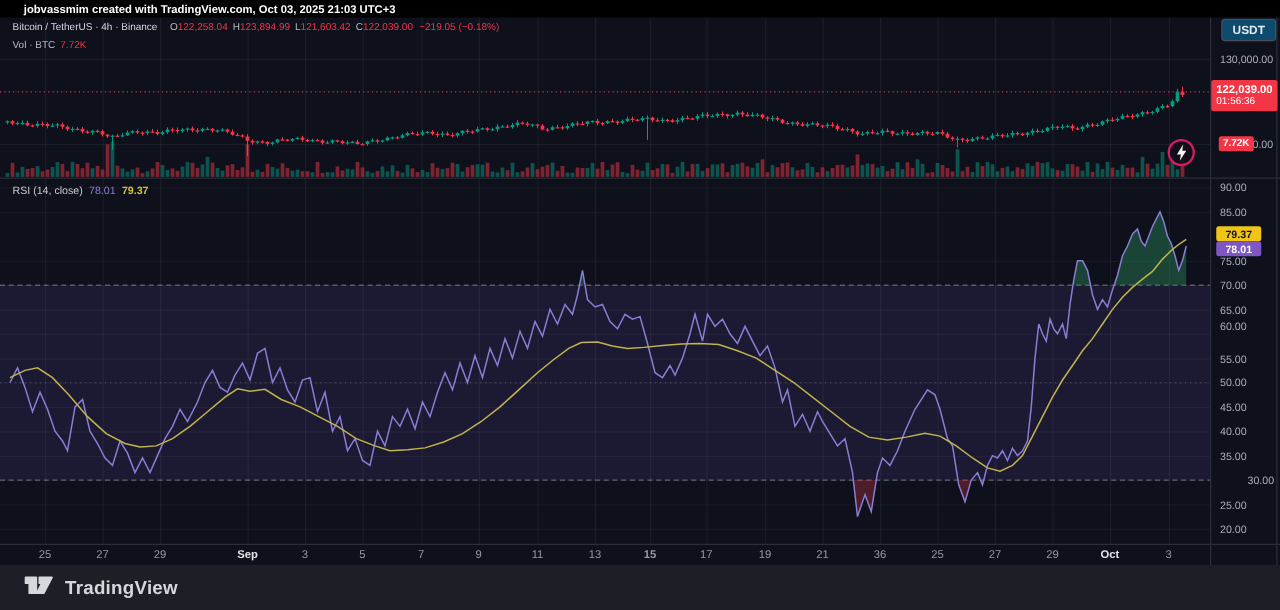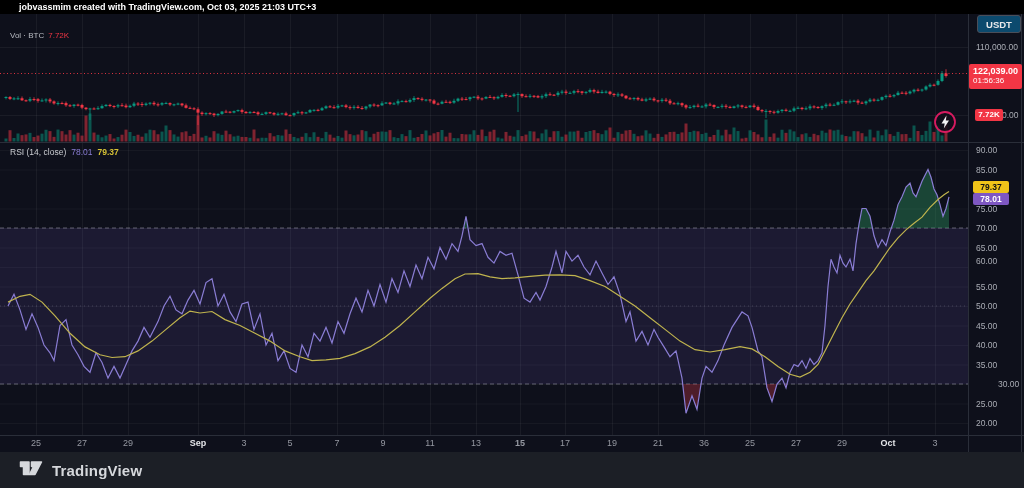--- a/index.html
+++ b/index.html
@@ -813,20 +813,23 @@
       <path d="M8,384 L8,306.0 L14,294.3 L20,309.9 L26,329.4 L32,313.8 L38,327.4 L44,345.0 L50,352.8 L54,360.6 L60,325.5 L66,319.6 L72,345.0 L78,354.8 L84,366.4 L90,372.3 L96,352.8 L102,362.5 L108,378.1 L114,366.4 L120,378.1 L126,364.5 L132,350.9 L138,341.1 L144,327.4 L150,337.2 L158,321.6 L164,306.0 L170,296.3 L176,309.9 L182,313.8 L188,300.1 L194,290.4 L200,304.0 L206,282.6 L212,278.7 L218,306.0 L224,294.3 L230,311.9 L236,321.6 L242,304.0 L248,302.1 L254,329.4 L260,313.8 L266,345.0 L272,333.3 L278,360.6 L284,350.9 L290,368.4 L296,372.3 L302,345.0 L308,356.7 L314,333.3 L320,341.1 L326,327.4 L332,343.0 L338,321.6 L344,333.3 L350,313.8 L356,298.2 L362,311.9 L368,290.4 L374,306.0 L380,284.5 L386,302.1 L392,278.7 L398,292.4 L404,270.9 L410,286.5 L416,265.1 L422,278.7 L428,257.3 L434,268.9 L440,247.5 L446,259.2 L452,243.6 L458,251.4 L462,235.8 L466,216.3 L470,239.7 L476,245.6 L482,243.6 L488,257.3 L494,263.1 L500,251.4 L506,255.3 L512,253.3 L518,274.8 L524,298.2 L530,302.1 L536,292.4 L540,300.1 L546,286.5 L552,267.0 L556,251.4 L562,272.9 L566,251.4 L572,261.1 L578,255.3 L584,267.0 L590,274.8 L596,261.1 L602,272.9 L608,284.5 L614,276.8 L620,294.3 L626,321.6 L630,311.9 L636,341.1 L642,331.4 L648,345.0 L654,329.4 L658,337.2 L664,346.9 L670,356.7 L676,350.9 L682,378.1 L686,413.3 L692,395.7 L697,409.3 L702,378.1 L706,366.4 L712,372.3 L718,360.6 L724,345.0 L732,327.4 L742,311.9 L748,315.8 L752,327.4 L758,350.9 L762,356.7 L767,387.9 L772,401.5 L777,384.0 L782,378.1 L786,387.9 L790,372.3 L794,364.5 L798,366.4 L802,360.6 L806,368.4 L810,358.6 L814,364.5 L818,360.6 L822,352.8 L825,325.5 L828,286.5 L831,259.2 L834,267.0 L837,272.9 L840,255.3 L843,263.1 L846,267.0 L850,259.2 L853,270.9 L856,243.6 L859,224.1 L862,208.5 L866,208.5 L870,216.3 L874,235.8 L878,247.5 L882,239.7 L886,245.6 L890,231.9 L894,220.2 L898,204.6 L902,196.8 L906,187.1 L910,183.2 L913,192.9 L916,196.8 L919,189.0 L922,181.2 L925,175.3 L928,169.5 L931,177.3 L934,189.0 L937,194.8 L940,204.6 L943,216.3 L946,208.5 L949,196.8 L949,384 Z" fill="#d63a4a" opacity="0.32" clip-path="url(#clipUnder)"></path>
       <polyline points="8,306.0 14,294.3 20,309.9 26,329.4 32,313.8 38,327.4 44,345.0 50,352.8 54,360.6 60,325.5 66,319.6 72,345.0 78,354.8 84,366.4 90,372.3 96,352.8 102,362.5 108,378.1 114,366.4 120,378.1 126,364.5 132,350.9 138,341.1 144,327.4 150,337.2 158,321.6 164,306.0 170,296.3 176,309.9 182,313.8 188,300.1 194,290.4 200,304.0 206,282.6 212,278.7 218,306.0 224,294.3 230,311.9 236,321.6 242,304.0 248,302.1 254,329.4 260,313.8 266,345.0 272,333.3 278,360.6 284,350.9 290,368.4 296,372.3 302,345.0 308,356.7 314,333.3 320,341.1 326,327.4 332,343.0 338,321.6 344,333.3 350,313.8 356,298.2 362,311.9 368,290.4 374,306.0 380,284.5 386,302.1 392,278.7 398,292.4 404,270.9 410,286.5 416,265.1 422,278.7 428,257.3 434,268.9 440,247.5 446,259.2 452,243.6 458,251.4 462,235.8 466,216.3 470,239.7 476,245.6 482,243.6 488,257.3 494,263.1 500,251.4 506,255.3 512,253.3 518,274.8 524,298.2 530,302.1 536,292.4 540,300.1 546,286.5 552,267.0 556,251.4 562,272.9 566,251.4 572,261.1 578,255.3 584,267.0 590,274.8 596,261.1 602,272.9 608,284.5 614,276.8 620,294.3 626,321.6 630,311.9 636,341.1 642,331.4 648,345.0 654,329.4 658,337.2 664,346.9 670,356.7 676,350.9 682,378.1 686,413.3 692,395.7 697,409.3 702,378.1 706,366.4 712,372.3 718,360.6 724,345.0 732,327.4 742,311.9 748,315.8 752,327.4 758,350.9 762,356.7 767,387.9 772,401.5 777,384.0 782,378.1 786,387.9 790,372.3 794,364.5 798,366.4 802,360.6 806,368.4 810,358.6 814,364.5 818,360.6 822,352.8 825,325.5 828,286.5 831,259.2 834,267.0 837,272.9 840,255.3 843,263.1 846,267.0 850,259.2 853,270.9 856,243.6 859,224.1 862,208.5 866,208.5 870,216.3 874,235.8 878,247.5 882,239.7 886,245.6 890,231.9 894,220.2 898,204.6 902,196.8 906,187.1 910,183.2 913,192.9 916,196.8 919,189.0 922,181.2 925,175.3 928,169.5 931,177.3 934,189.0 937,194.8 940,204.6 943,216.3 946,208.5 949,196.8" fill="none" stroke="#8a7dd4" stroke-width="1.2"></polyline>
       <polyline points="8,302.1 20,296.3 30,294.3 42,302.1 55,315.8 70,333.3 85,346.9 100,354.8 112,357.5 125,356.7 138,350.9 152,341.1 166,329.4 180,317.7 190,311.1 200,313.0 212,311.5 225,319.6 240,325.5 255,333.3 270,341.1 285,350.9 300,356.7 312,360.6 326,359.8 340,358.3 355,353.6 370,346.9 385,337.2 400,325.5 415,311.9 430,298.2 442,288.4 455,278.7 465,274.0 478,273.6 490,276.8 502,278.7 515,277.9 530,276.4 545,275.2 560,274.8 575,275.6 590,280.6 605,286.5 620,296.3 635,306.0 650,317.7 665,329.4 680,341.1 695,349.7 710,352.0 725,349.7 740,346.6 752,348.9 765,356.7 778,366.4 790,374.3 800,377.0 810,372.3 818,364.5 826,348.9 834,333.3 842,317.7 850,304.0 858,292.4 866,280.6 874,270.9 882,259.2 890,247.5 898,237.8 906,229.9 914,223.3 922,217.1 930,207.3 938,199.5 944,194.8 949,191.5" fill="none" stroke="#c0b44e" stroke-width="1.2"></polyline>
       <line x1="0" y1="73.5" x2="968" y2="73.5" stroke="#f23645" stroke-width="1" stroke-dasharray="1 2.5" opacity="0.9"></line>
       <line x1="968.5" y1="14" x2="968.5" y2="452" stroke="#2a2e39"></line>
       <line x1="0" y1="435.5" x2="1024" y2="435.5" stroke="#2a2e39"></line>
       <line x1="0" y1="142.5" x2="1024" y2="142.5" stroke="#2a2e39"></line>
       <line x1="1021.5" y1="14" x2="1021.5" y2="452" stroke="#2a2e39"></line>
     </svg>
 
+  <div class="legend1">
+    <span class="ttl">Bitcoin / TetherUS · 4h · Binance</span><span class="k">O</span><span class="v">122,258.04</span><span class="k">H</span><span class="v">123,894.99</span><span class="k">L</span><span class="v">121,603.42</span><span class="k">C</span><span class="v">122,039.00</span><span class="chg">−219.05 (−0.18%)</span>
+  </div>
   <div class="legend2">
     <span>Vol · BTC</span><span class="v">7.72K</span>
   </div>
 
   <div class="rsi-legend">
     <span>RSI (14, close)</span><span class="pv">78.01</span><span class="yv">79.37</span>
   </div>
 
   <div class="usdt">USDT</div>
 
@@ -850,21 +853,21 @@
       <svg width="26" height="20" viewBox="0 0 26 20">
         <g fill="#d6d8dc" stroke="#d6d8dc" stroke-width="1.5" stroke-linejoin="round">
           <path d="M2.5 4 H11 V16.5 H5.5 V8.5 H2.5 Z"></path>
           <path d="M13.5 4 H23.5 L17 16.5 H11.5 L15.5 8.5 H13.5 Z"></path>
         </g>
       </svg>
     </span>
     <span class="brand">TradingView</span>
   </div>
 
-<div class="t-right" style="top: 42px;">110,000.00</div>
+<div class="t-right" style="top: 42px;">130,000.00</div>
     <div class="t-right" style="top: 110px;">120,000.00</div>
     <div class="t-right" style="top: 145px;">90.00</div>
     <div class="t-right" style="top: 164.5px;">85.00</div>
     <div class="t-right" style="top: 203.5px;">75.00</div>
     <div class="t-right" style="top: 223px;">70.00</div>
     <div class="t-right" style="top: 242.5px;">65.00</div>
     <div class="t-right" style="top: 256px;">60.00</div>
     <div class="t-right" style="top: 281.5px;">55.00</div>
     <div class="t-right" style="top: 301px;">50.00</div>
     <div class="t-right" style="top: 320.5px;">45.00</div>

